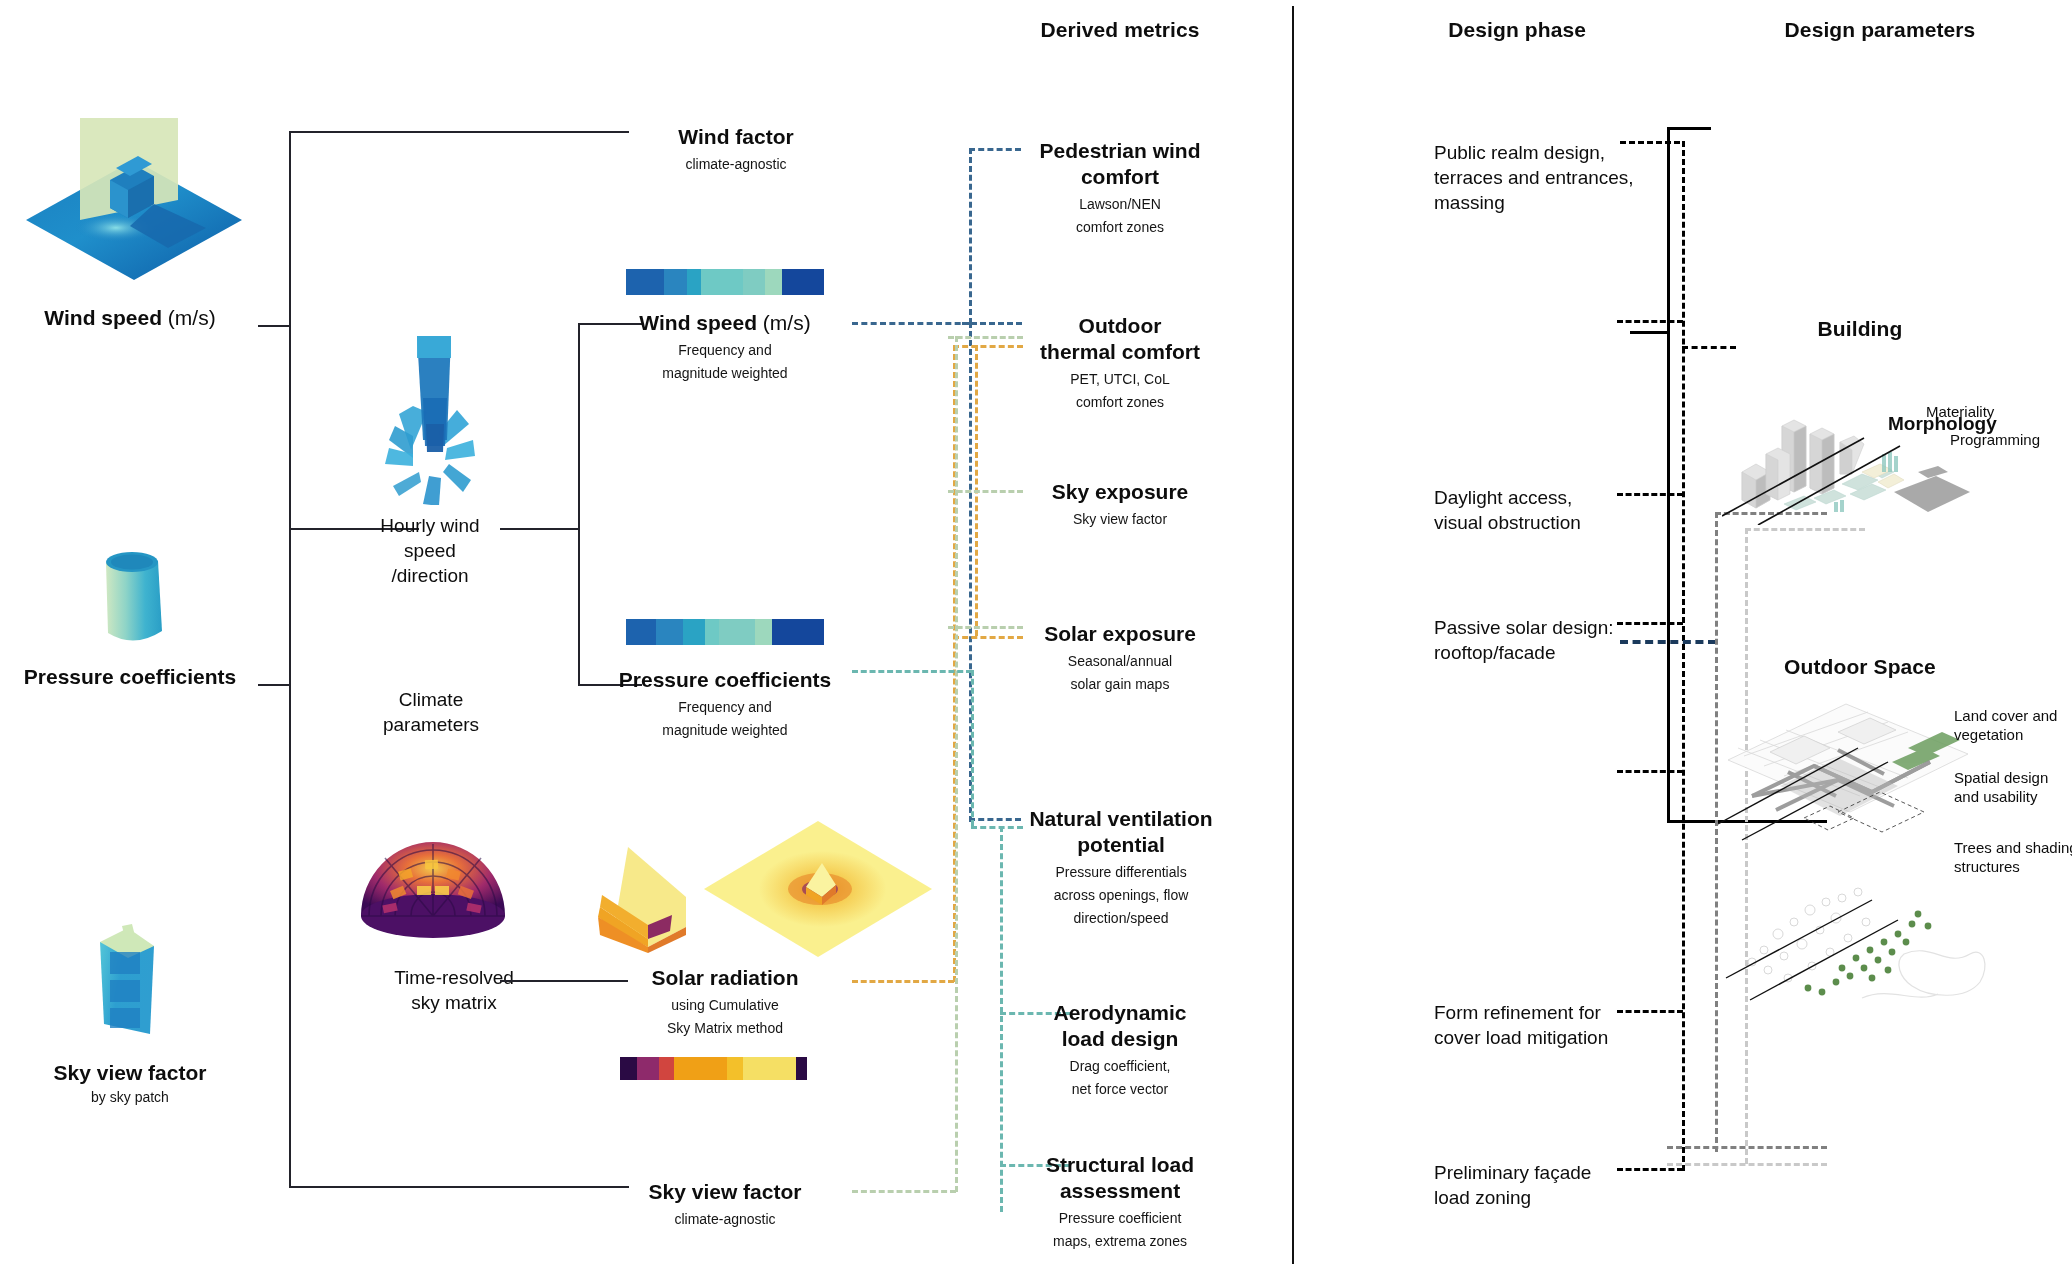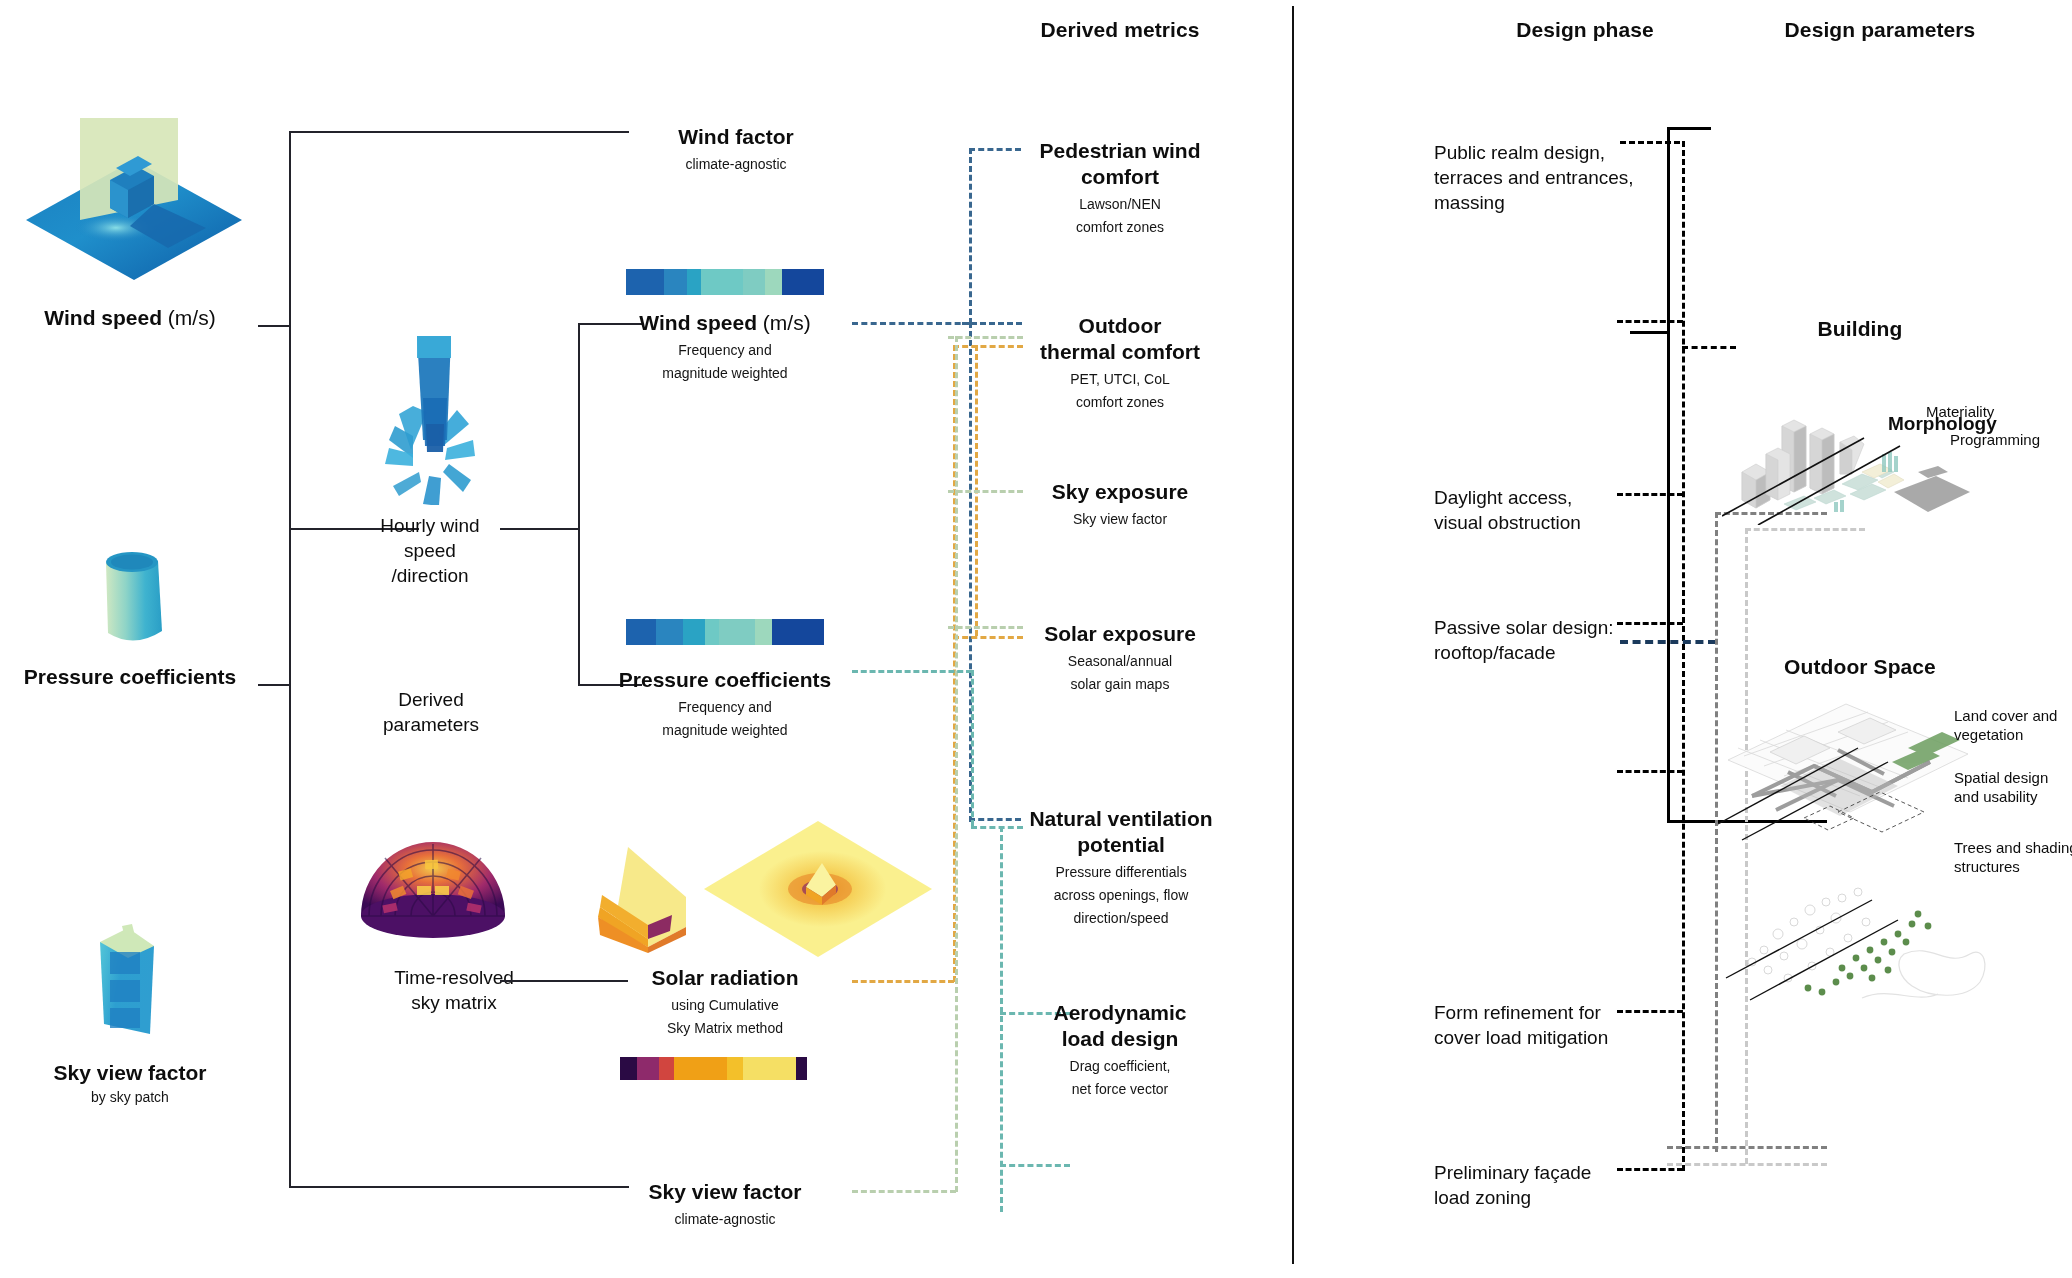--- a/index.html
+++ b/index.html
@@ -83,21 +83,21 @@
   .cbar{position:absolute;display:flex;}
   .cbar span{display:block;height:100%;}
   svg{display:block;}
 </style>
 </head>
 <body>
 
 <div id="stage">
 
   <div class="abs ttl" style="left:1000px;top:18px;width:240px;">Derived metrics</div>
-  <div class="abs ttl" style="left:1460px;top:18px;width:250px;text-align:center;">Design phase</div>
+  <div class="abs ttl" style="left:1336px;top:18px;width:250px;text-align:right;">Design phase</div>
   <div class="abs ttl" style="left:1730px;top:18px;width:300px;">Design parameters</div>
 
   <div class="abs divider" style="left:1292px;top:6px;height:1258px;"></div>
 
   <div class="abs" style="left:18px;top:108px;">
     <svg width="232" height="180" viewBox="0 0 232 180">
       <defs>
         <linearGradient id="gSurf" x1="0" y1="0" x2="1" y2="1">
           <stop offset="0%" stop-color="#1a7fc0"></stop>
           <stop offset="45%" stop-color="#1f8fcb"></stop>
@@ -171,21 +171,21 @@
   <div class="abs ln lnH" style="left:289px;top:131px;width:340px;"></div>
   <div class="abs ln lnH" style="left:289px;top:528px;width:130px;"></div>
   <div class="abs ln lnH" style="left:289px;top:1186px;width:340px;"></div>
 
   <div class="abs" style="left:370px;top:513px;width:120px;">
     <div class="plainLabelC">Hourly wind</div>
     <div class="plainLabelC">speed</div>
     <div class="plainLabelC">/direction</div>
   </div>
   <div class="abs" style="left:368px;top:687px;width:126px;">
-    <div class="plainLabelC">Derived</div>
+    <div class="plainLabelC">Climate</div>
     <div class="plainLabelC">parameters</div>
   </div>
   <div class="abs" style="left:368px;top:965px;width:132px;margin-left:20px;">
     <div class="plainLabelC">Time-resolved</div>
     <div class="plainLabelC">sky matrix</div>
   </div>
 
   <div class="abs" style="left:368px;top:330px;">
     <svg width="130" height="175" viewBox="0 0 130 175">
       <g transform="translate(65,128)">
@@ -388,20 +388,26 @@
     <div class="nodeSub">direction/speed</div>
   </div>
 
   <div class="abs" style="left:1000px;top:1000px;width:240px;">
     <div class="nodeTitle">Aerodynamic</div>
     <div class="nodeTitle">load design</div>
     <div class="nodeSub" style="margin-top:3px;">Drag coefficient,</div>
     <div class="nodeSub">net force vector</div>
   </div>
 
+  <div class="abs" style="left:1000px;top:1152px;width:240px;">
+    <div class="nodeTitle">Structural load</div>
+    <div class="nodeTitle">assessment</div>
+    <div class="nodeSub" style="margin-top:3px;">Pressure coefficient</div>
+    <div class="nodeSub">maps, extrema zones</div>
+  </div>
 
   <div class="abs" style="left:1434px;top:140px;width:240px;">
     <div class="plainLabel">Public realm design,</div>
     <div class="plainLabel">terraces and entrances,</div>
     <div class="plainLabel">massing</div>
   </div>
   <div class="abs" style="left:1434px;top:485px;width:240px;">
     <div class="plainLabel">Daylight access,</div>
     <div class="plainLabel">visual obstruction</div>
   </div>

